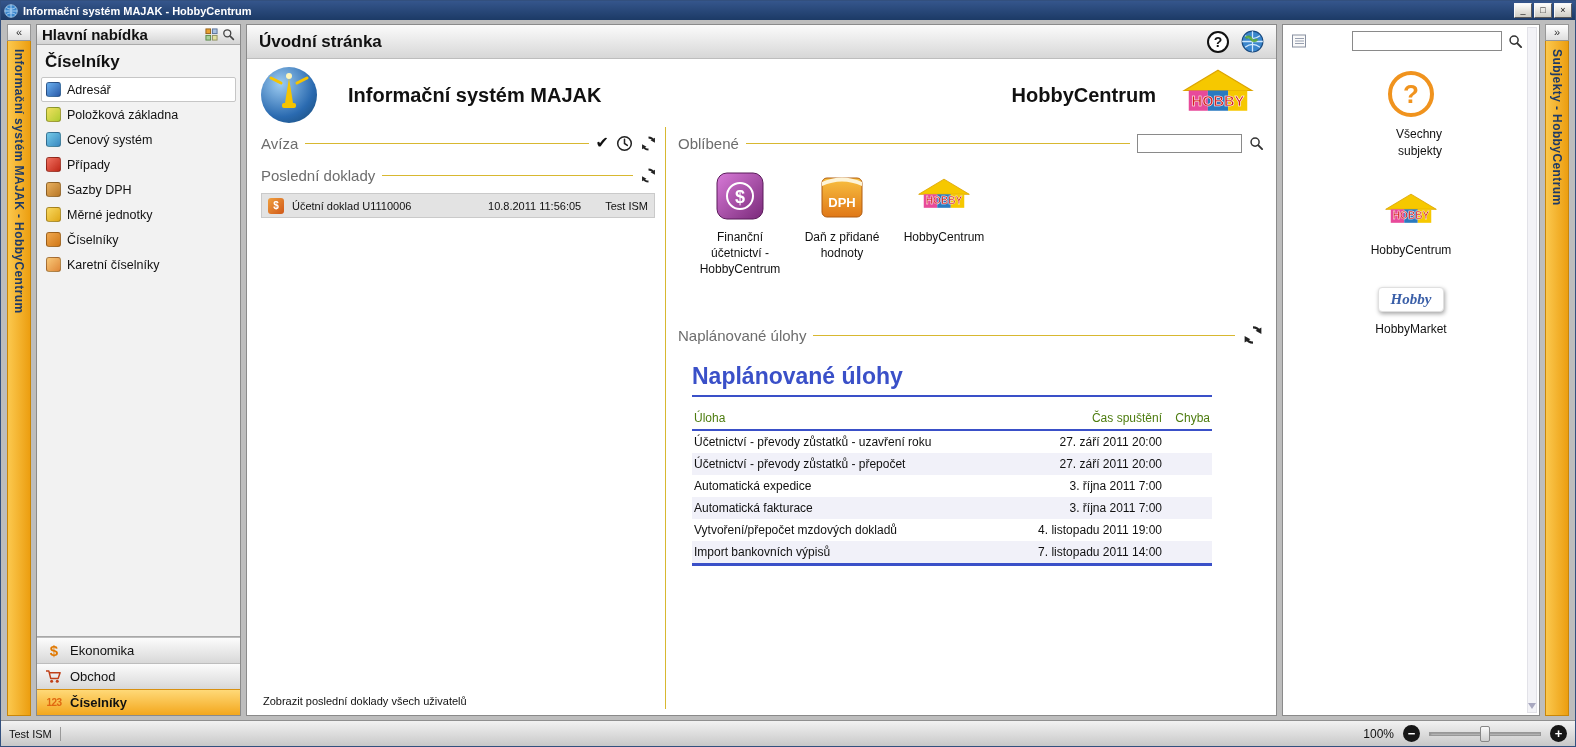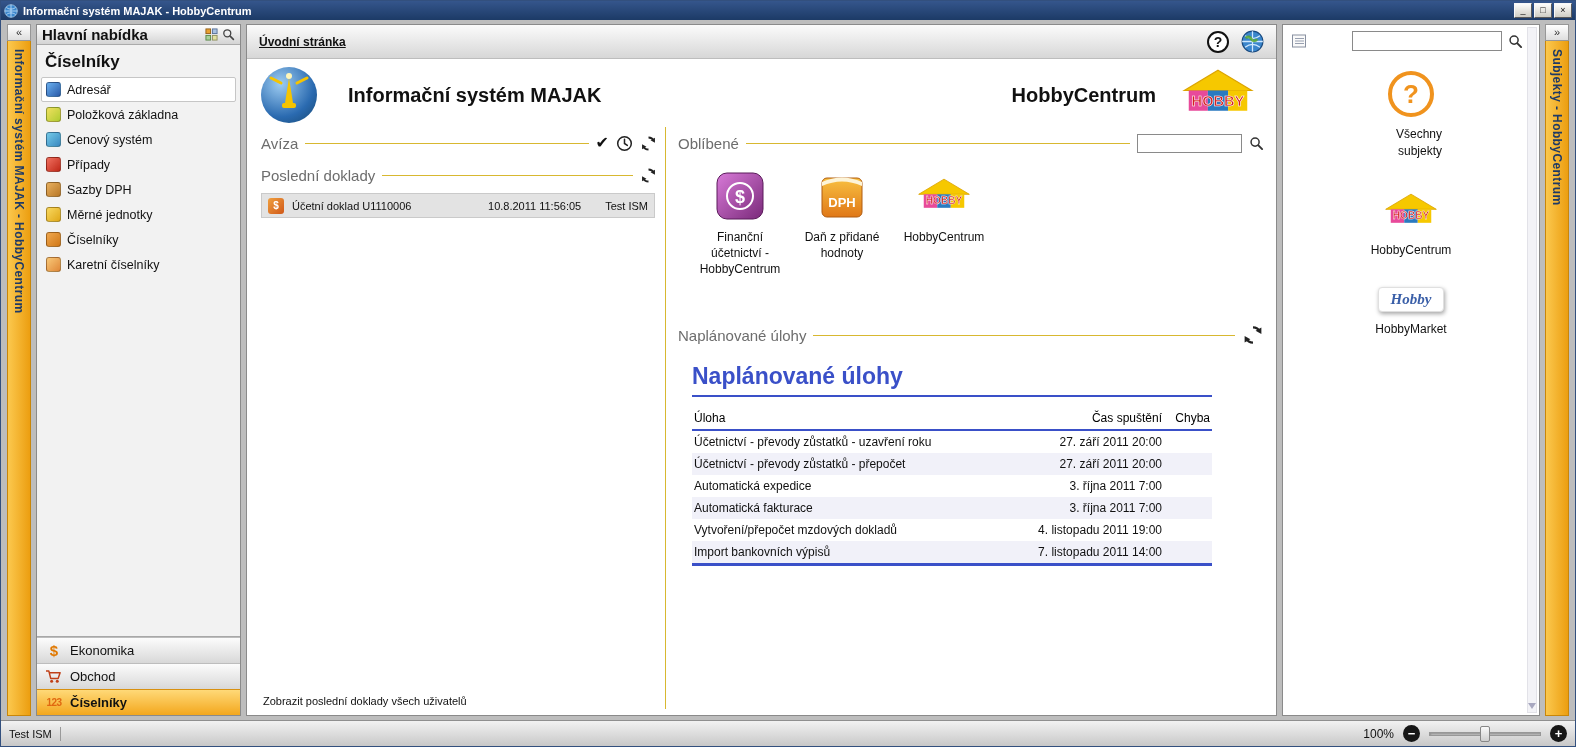--- a/index.html
+++ b/index.html
@@ -47,21 +47,21 @@
   .group-btn { height:26px; display:flex; align-items:center; gap:7px; padding:0 8px; font-size:13px; background:linear-gradient(#fcfcfc,#d8d8d8); border-top:1px solid #bdbdbd; cursor:pointer; }
   .group-btn.active { background:linear-gradient(#ffd978,#f3a71d); font-weight:bold; border-top:1px solid #d89010; }
   .gi { width:18px; text-align:center; flex:0 0 auto; }
   .gi-dollar { color:#e07800; font-weight:bold; font-size:15px; }
   .gi-123 { color:#e06810; font-weight:bold; font-size:10px; letter-spacing:-0.5px; }
   .gi svg { width:17px; height:15px; display:block; }
 
   
   .main-panel { flex:1; background:#fff; border:1px solid #8a8a8a; display:flex; flex-direction:column; min-width:0; }
   .main-header { height:34px; background:linear-gradient(#fbfbfb,#d7d7d7); border-bottom:1px solid #bdbdbd; display:flex; align-items:center; padding:0 12px; gap:12px; flex:0 0 auto; }
-  .main-title { font-size:12px; font-weight:bold; flex:1;text-decoration:underline; }
+  .main-title { font-size:17px; font-weight:bold; flex:1; }
   .help-ring { width:22px; height:22px; border:2.5px solid #111; border-radius:50%; display:flex; align-items:center; justify-content:center; font-weight:bold; font-size:14px; color:#111; background:#fff; cursor:pointer; }
   .hdr-globe svg { width:23px; height:23px; display:block; cursor:pointer; }
 
   .brand-row { display:flex; align-items:center; padding:8px 14px 2px; flex:0 0 auto; }
   .majak-logo { width:56px; height:56px; border-radius:50%; background:radial-gradient(circle at 35% 30%, #9ecdf2, #2a6ab0 62%, #16466e); position:relative; flex:0 0 auto; }
   .majak-logo svg { position:absolute; inset:0; width:100%; height:100%; }
   .app-title { font-size:20px; font-weight:bold; margin-left:31px; }
   .company { margin-left:auto; font-size:20px; font-weight:bold; }
   .hobby-logo-lg { margin-left:22px; margin-right:4px; }
   .hobby-logo-lg svg { width:80px; height:54px; display:block; }
@@ -88,21 +88,21 @@
   .show-all { margin-top:auto; font-size:11px; padding:8px 2px 2px; cursor:pointer; }
 
   .favorites { display:flex; align-items:flex-start; gap:2px; padding:10px 0 0 12px; min-height:160px; flex:0 0 auto; }
   .fav { width:100px; display:flex; flex-direction:column; align-items:center; text-align:center; cursor:pointer; }
   .fav-icon svg { width:54px; height:54px; display:block; }
   .fav-label { margin-top:6px; font-size:12px; line-height:1.35; max-width:86px; overflow-wrap:anywhere; }
 
   .tasks-report { padding:12px 6px 0 14px; overflow:hidden; }
   .report-title { width:520px; color:#3a50c8; font-size:23px; font-weight:bold; padding-bottom:5px; border-bottom:2px solid #3a50c8; }
   .tasks-table { width:520px; border-collapse:collapse; font-size:12px; margin-top:10px; border-bottom:3px solid #3a50c8; }
-  .tasks-table th { font-weight:normal; color:#000000; padding:4px 2px; border-bottom:2px solid #3a50c8; }
+  .tasks-table th { font-weight:normal; color:#4d7c0f; padding:4px 2px; border-bottom:2px solid #3a50c8; }
   .tasks-table th.c-task { text-align:left; }
   .tasks-table th.c-time { text-align:right; width:150px; }
   .tasks-table th.c-err { text-align:right; width:48px; }
   .tasks-table td { padding:4px 2px; }
   .tasks-table td.t-time { text-align:right; }
   .tasks-table tbody tr:nth-child(even) { background:#f1f1f9; }
 
   
   .right-panel { width:258px; background:#fff; border:1px solid #8a8a8a; position:relative; display:flex; flex-direction:column; flex:0 0 auto; }
   .right-toolbar { height:32px; display:flex; align-items:center; gap:6px; padding:5px 16px 5px 8px; flex:0 0 auto; }

